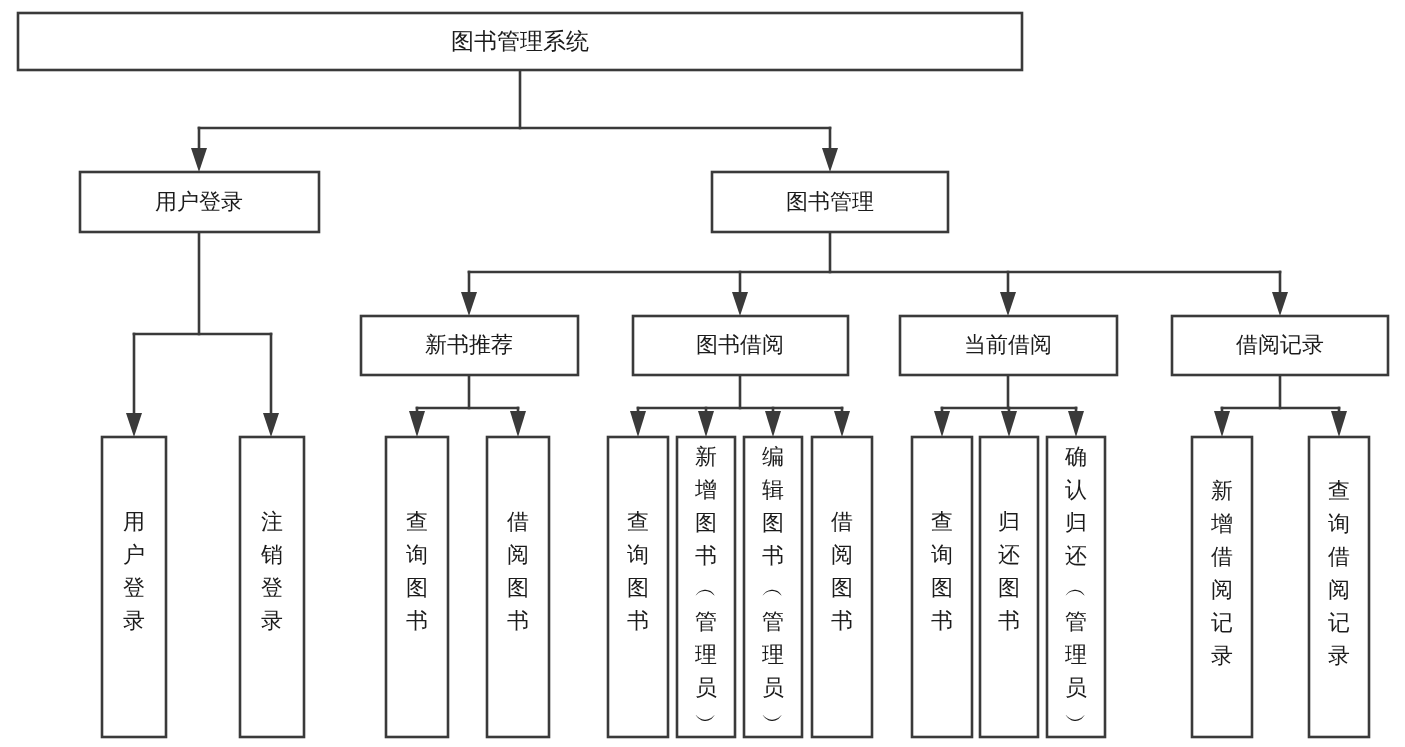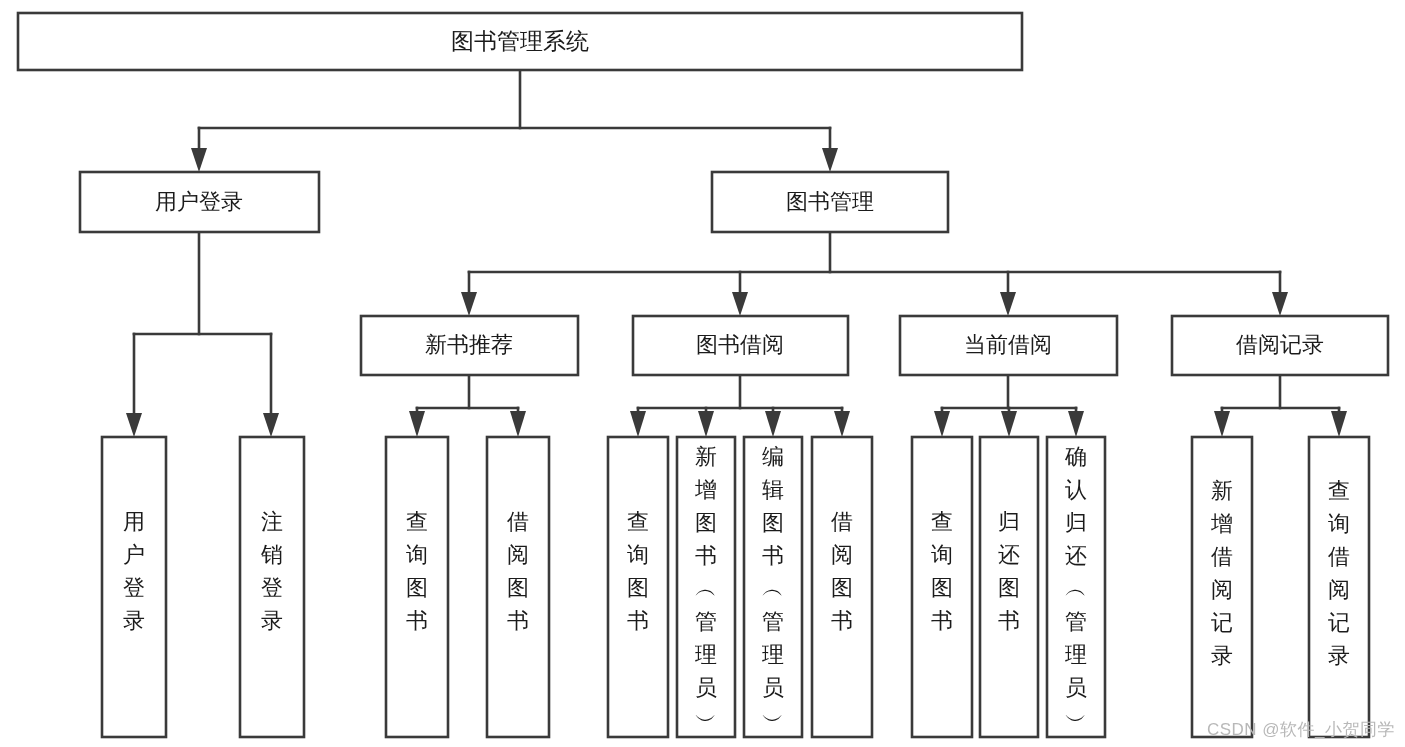--- a/index.html
+++ b/index.html
@@ -249,14 +249,13 @@
       <text class="vlabel" x="1222" y="498"><tspan x="1222" dy="0">新</tspan><tspan x="1222" dy="33">增</tspan><tspan x="1222" dy="33">借</tspan><tspan x="1222" dy="33">阅</tspan><tspan x="1222" dy="33">记</tspan><tspan x="1222" dy="33">录</tspan></text>
     </g>
 
     <g>
       <rect class="nodebox" x="1309" y="437" width="60" height="300"></rect>
       <text class="vlabel" x="1339" y="498"><tspan x="1339" dy="0">查</tspan><tspan x="1339" dy="33">询</tspan><tspan x="1339" dy="33">借</tspan><tspan x="1339" dy="33">阅</tspan><tspan x="1339" dy="33">记</tspan><tspan x="1339" dy="33">录</tspan></text>
     </g>
 
   </svg>
 
-  <div class="watermark">CSDN @软件_小贺同学</div>
 </div>
 
 </body></html>

